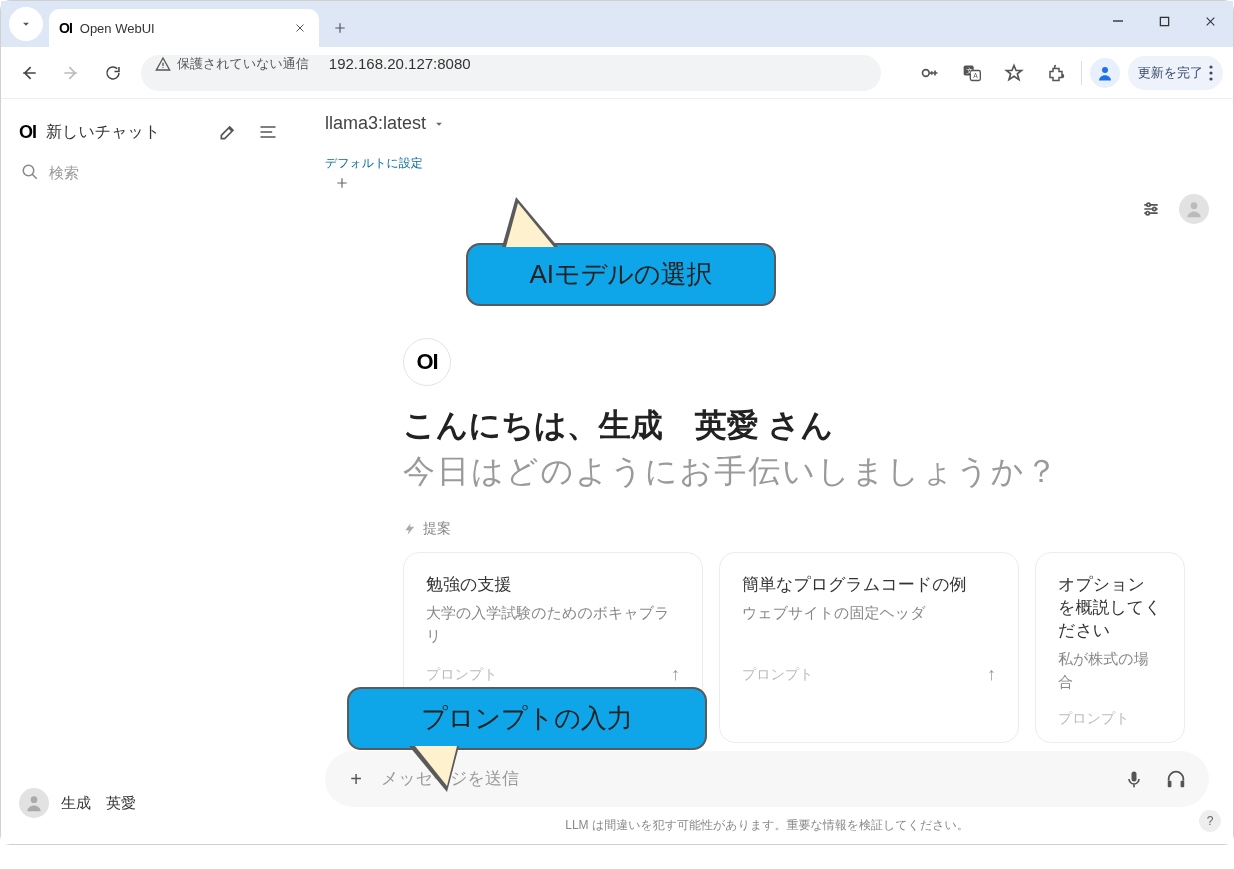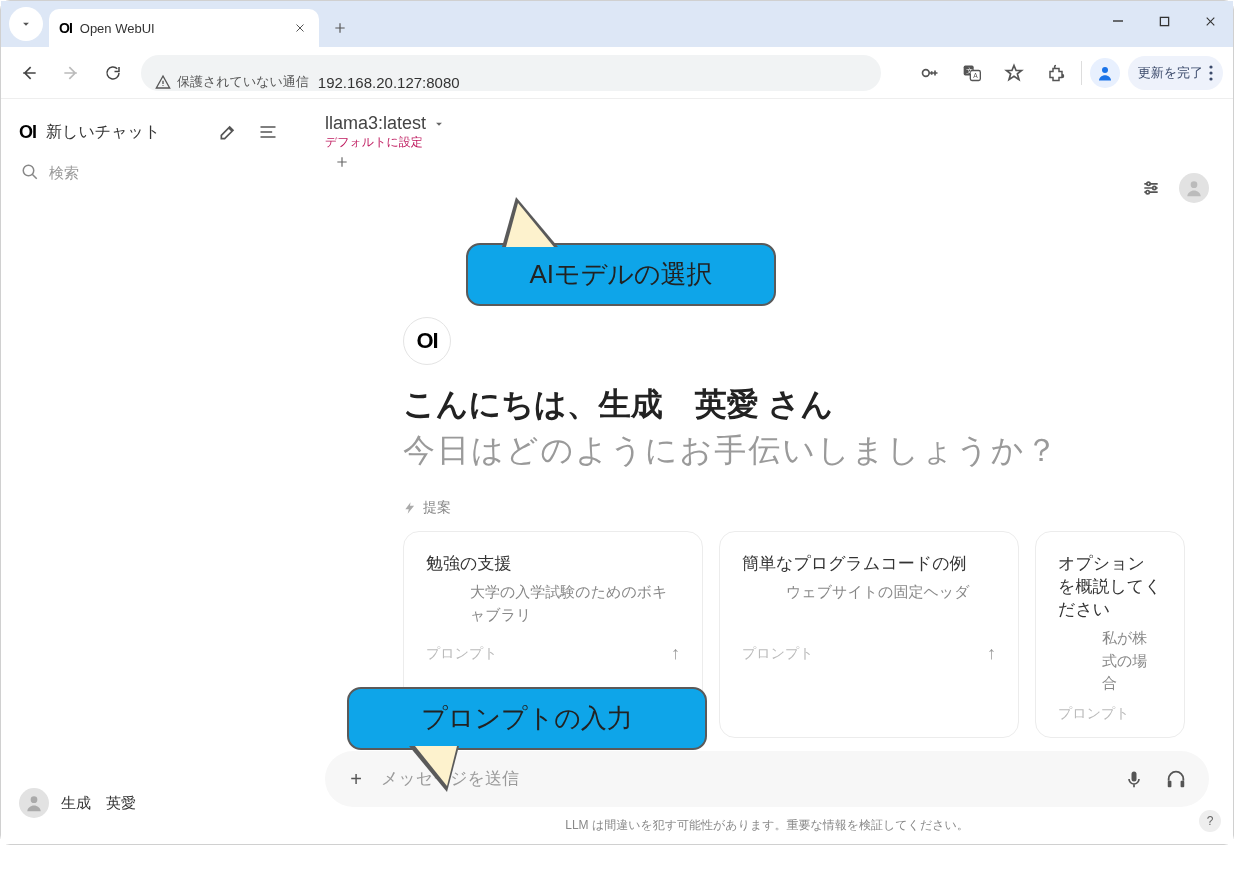--- a/index.html
+++ b/index.html
@@ -14,21 +14,21 @@
 .tab .favicon { font-weight: 900; font-size: 14px; letter-spacing: -1px; }
 .tab .title { font-size: 13px; color: #333; flex: 1; }
 .tab .close { width: 18px; height: 18px; display: flex; align-items: center; justify-content: center; cursor: pointer; }
 .newtab { width: 30px; height: 30px; display: flex; align-items: center; justify-content: center; margin-left: 6px; margin-bottom: 4px; cursor: pointer; border-radius: 50%; }
 .wincontrols { position: absolute; right: 0; top: 0; display: flex; height: 40px; }
 .wincontrols div { width: 46px; display: flex; align-items: center; justify-content: center; cursor: pointer; }
 
 .toolbar { height: 52px; background: #fff; border-bottom: 1px solid #eee; display: flex; align-items: center; padding: 0 10px; gap: 6px; }
 .toolbar .iconbtn { width: 36px; height: 36px; border-radius: 50%; display: flex; align-items: center; justify-content: center; cursor: pointer; color: #444; }
 .toolbar .iconbtn.disabled { color: #bbb; }
-.addr { flex: 0 0 auto; margin-left: 4px; height: 36px; background: #f1f3f4; border-radius: 18px; display: flex; align-items: flex-end; padding: 0 14px; gap: 9px; width: 740px; }
+.addr { flex: 0 0 auto; margin-left: 4px; height: 36px; background: #f1f3f4; border-radius: 18px; display: flex; align-items: flex-start; padding: 0 14px; gap: 20px; width: 740px; }
 .addr .sec { display: flex; align-items: center; gap: 6px; font-size: 13px; color: #555; }
 .addr .url { font-size: 15px; color: #333; }
 .rightcluster { margin-left: auto; display: flex; align-items: center; gap: 8px; }
 .rightcluster .iconbtn { width: 34px; height: 34px; }
 .divider { width: 1px; height: 24px; background: #ddd; margin: 0 0px; }
 .profile { width: 30px; height: 30px; border-radius: 50%; background: #e8f0fe; display: flex; align-items: center; justify-content: center; cursor: pointer; }
 .update { height: 34px; padding: 0 10px; border-radius: 17px; background: #eef2fb; display: flex; align-items: center; gap: 6px; font-size: 13px; color: #3b4a6b; cursor: pointer; text-align: right; }
 
 
 .appbody { flex: 1; display: flex; overflow: hidden; background: #fff; }
@@ -41,37 +41,37 @@
 .search input { border: none; outline: none; font-size: 15px; background: transparent; flex: 1; color: #333; }
 .search input::placeholder { color: #999; }
 .side-bottom { margin-top: auto; display: flex; align-items: center; gap: 12px; padding: 8px 6px 14px; }
 .avatar-sm { width: 30px; height: 30px; border-radius: 50%; background: #e2e2e2; display: flex; align-items: center; justify-content: center; }
 .avatar-sm svg { fill: #aaa; }
 .username { font-size: 15px; color: #333; }
 
 .main { flex: 1; display: flex; flex-direction: column; position: relative; }
 .mhead { padding: 14px 24px 4px; display: flex; align-items: flex-start; flex-direction: column; }
 .model { display: flex; align-items: center; gap: 6px; font-size: 18px; color: #444; cursor: pointer; }
-.mhead .sub { font-size: 12px; color: #be185d; margin-top: 0; }
+.mhead .sub { font-size: 12px; color: #0369a1; margin-top: 21px; }
 .mhead .left { display: flex; flex-direction: column; }
 .mhead .addmodel { margin-left: 10px; cursor: pointer; color: #666; }
 .mhead .right { margin-left: auto; display: flex; align-items: center; gap: 14px; }
 .mhead .right .ic { width: 28px; height: 28px; display: flex; align-items: center; justify-content: center; cursor: pointer; color: #555; }
 .avatar-md { width: 30px; height: 30px; border-radius: 50%; background: #e2e2e2; display: flex; align-items: center; justify-content: center; cursor: pointer; }
 
 .center { flex: 1; display: flex; flex-direction: column; align-items: stretch; padding: 0 24px; overflow: hidden; }
 .greetwrap { margin-top: 110px; margin-left: 78px; max-width: 820px; }
 .biglogo { width: 48px; height: 48px; border-radius: 50%; border: 1px solid #e4e4e4; display: flex; align-items: center; justify-content: center; font-weight: 900; font-size: 22px; letter-spacing: -1px; margin-bottom: 18px; }
 .greet1 { font-size: 32px; font-weight: 700; color: #222; }
 .greet2 { font-size: 32px; font-weight: 400; color: #9a9a9a; letter-spacing: 2px; margin-top: 2px; }
 .suggest-lbl { display: flex; align-items: center; gap: 6px; color: #888; font-size: 14px; margin-top: 26px; margin-left: 78px; }
 .cards { display: flex; gap: 16px; margin-top: 14px; margin-left: 78px; overflow: hidden; }
 .card { width: 300px; flex: 0 0 300px; border: 1px solid #ececec; border-radius: 16px; padding: 20px 22px 14px; display: flex; flex-direction: column; cursor: pointer; background: #fff; }
 .card .ct { font-size: 17px; color: #333; }
-.card .cd { font-size: 15px; color: #888; margin-top: 6px; line-height: 1.5; min-height: 52px; margin-left: 44px; }
+.card .cd { font-size: 15px; color: #888; margin-top: 6px; line-height: 1.5; min-height: 52px; }
 .card .cf { display: flex; align-items: center; justify-content: space-between; margin-top: 10px; color: #bbb; font-size: 14px; font-family: Liberation Serif, serif; }
 .card .cf .arrow { color: #999; font-size: 18px; }
 
 .inputbar { margin: 0 24px 6px 24px; background: #f7f7f7; border-radius: 28px; height: 56px; display: flex; align-items: center; padding: 0 18px; gap: 12px; }
 .inputbar .plus { width: 26px; height: 26px; display: flex; align-items: center; justify-content: center; color: #555; cursor: pointer; font-size: 20px; }
 .inputbar input { flex: 1; border: none; outline: none; background: transparent; font-size: 17px; color: #333; }
 .inputbar input::placeholder { color: #9a9a9a; }
 .inputbar .ic { width: 30px; height: 30px; display: flex; align-items: center; justify-content: center; cursor: pointer; color: #555; }
 .disclaimer { text-align: center; font-size: 12px; color: #888; padding: 4px 0 10px; }
 .helpbtn { position: absolute; right: 12px; bottom: 12px; width: 22px; height: 22px; border-radius: 50%; background: #eee; display: flex; align-items: center; justify-content: center; font-size: 12px; color: #666; cursor: pointer; }

